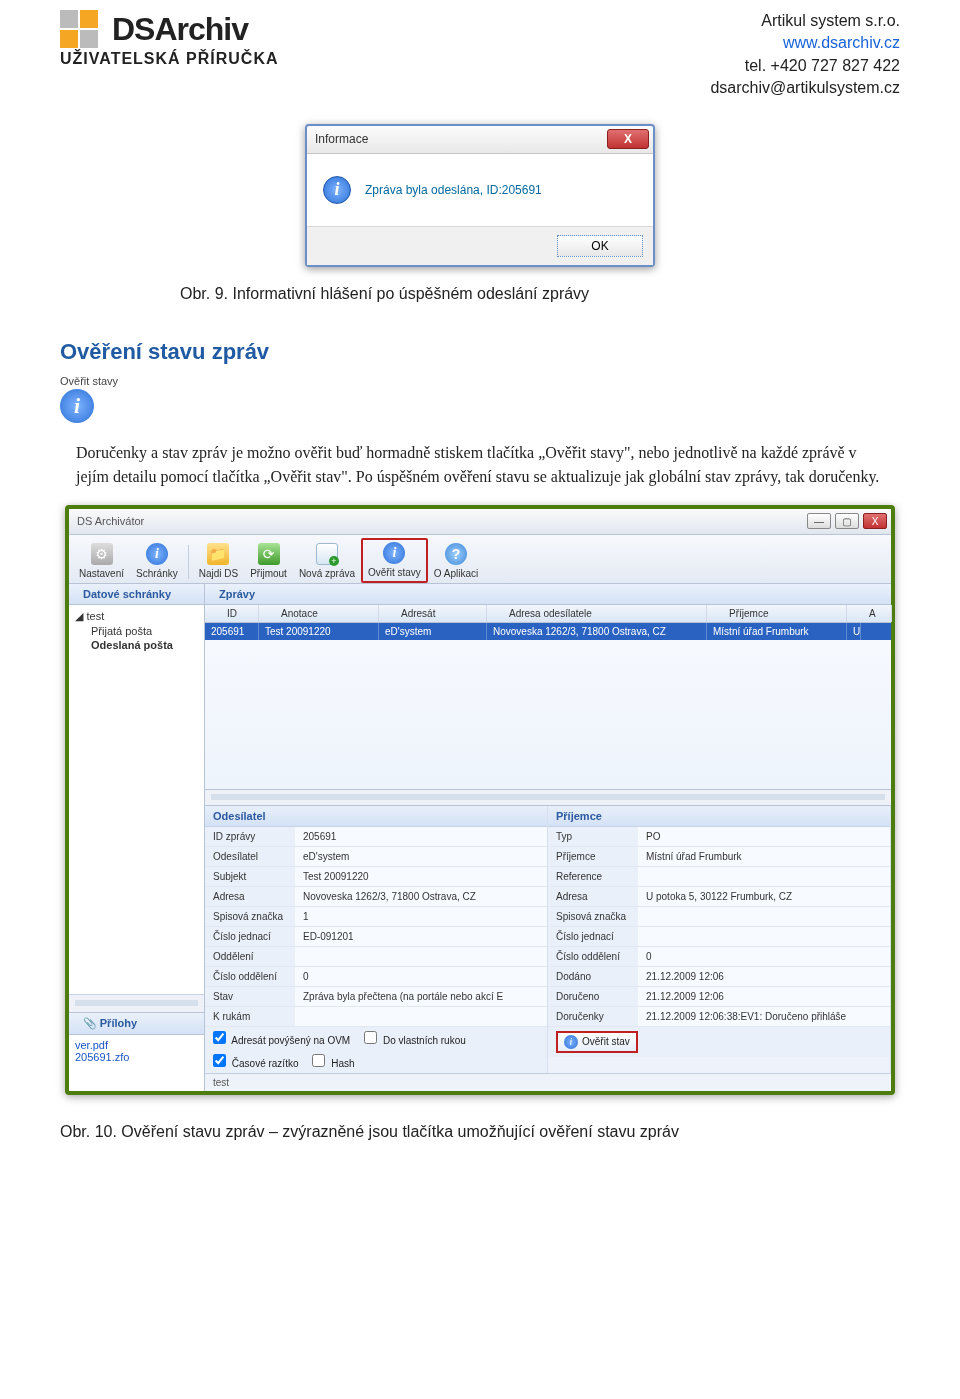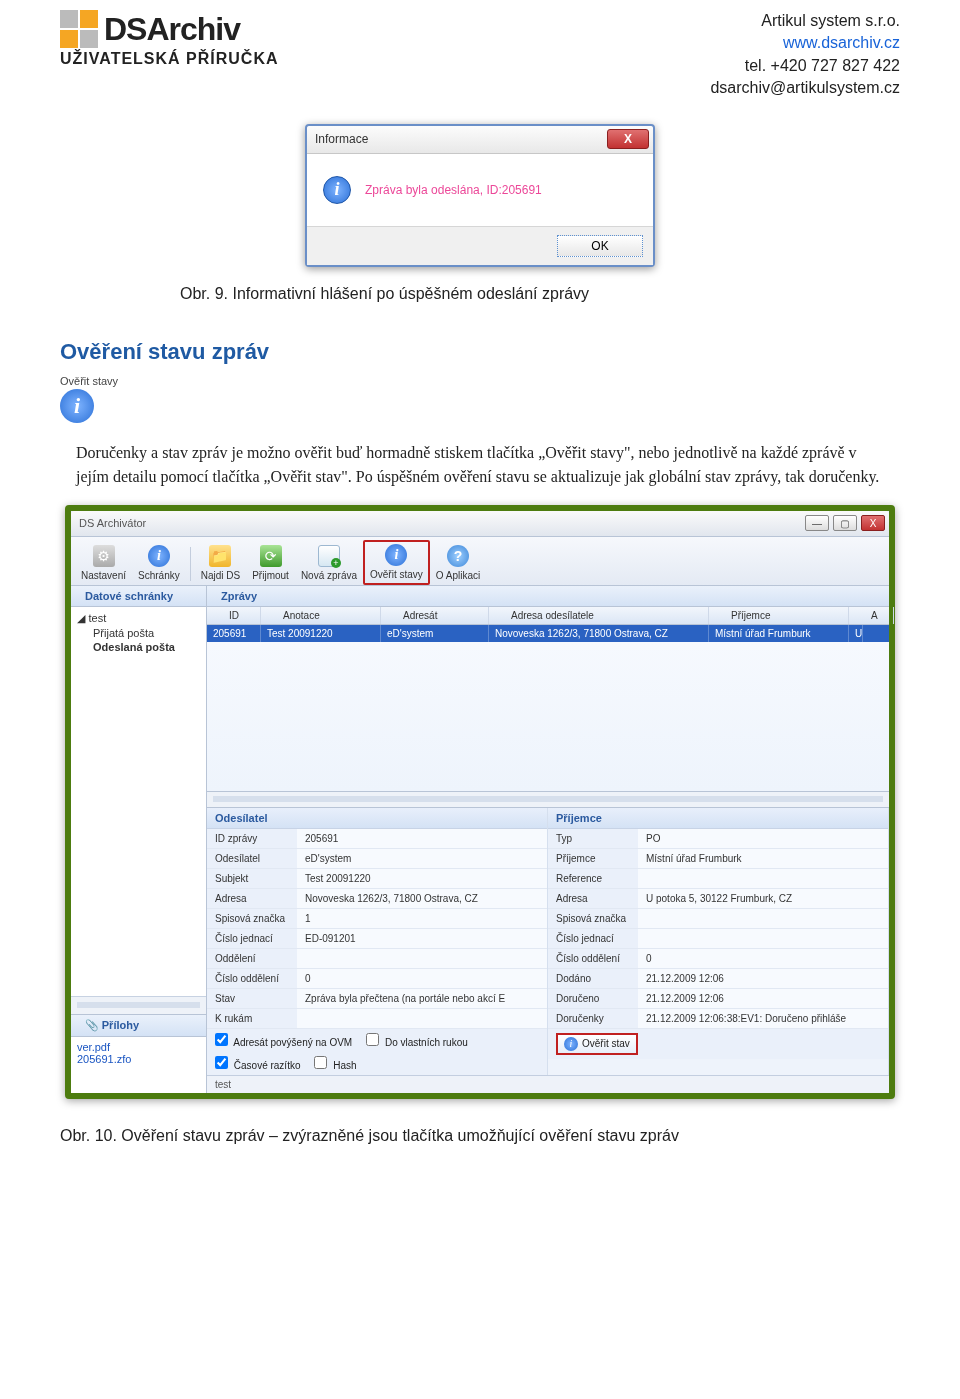--- a/index.html
+++ b/index.html
@@ -13,21 +13,21 @@
   .page {
     padding: 10px 60px 40px 60px;
   }
   .page-header {
     display: flex;
     justify-content: space-between;
     align-items: flex-start;
     margin-bottom: 24px;
   }
   .logo-block { display: flex; flex-direction: column; }
-  .logo-row { display: flex; align-items: center; gap: 6px; }
+  .logo-row { display: flex; align-items: center; gap: 14px; }
   .logo-mark {
     width: 38px; height: 38px;
     display: grid; grid-template: 1fr 1fr / 1fr 1fr; gap: 2px;
   }
   .logo-mark .sq { background: #f5a623; }
   .logo-mark .sq.grey { background: #bbb; }
   .logo-text { font-size: 32px; font-weight: 700; letter-spacing: -1px; }
   .logo-sub { font-size: 16px; font-weight: 700; letter-spacing: 1px; margin-top: 2px; }
   .company {
     text-align: right;
@@ -66,21 +66,21 @@
     background: #fff;
   }
   .info-icon {
     width: 28px; height: 28px; border-radius: 50%;
     background: radial-gradient(#7fb4ff,#2a6fd6);
     color:#fff; display:flex;align-items:center;justify-content:center;
     font-family: Georgia, serif; font-style: italic; font-weight:bold;
     font-size: 18px;
     border: 1px solid #1e56a8;
   }
-  .dialog-msg { font-size: 12px; color: #ec4899; }
+  .dialog-msg { font-size: 12px; color: #0369a1; }
   .dialog-footer {
     background:#f0f0f0; padding: 8px 10px;
     display:flex; justify-content:flex-end;
     border-top: 1px solid #d6d6d6;
   }
   .ok-btn {
     min-width: 86px; height: 22px;
     background: linear-gradient(#fff,#e7e7e7);
     border:1px dotted #5e91d0; font-size:12px;
   }
@@ -103,21 +103,21 @@
     font-size: 22px;
     margin-top: 2px;
   }
   .body-p {
     font-family: Liberation Serif, serif;
     font-size: 16px; line-height: 1.5; margin: 0 16px 16px;
   }
   .app-window-wrap { display:flex; justify-content:center; margin: 6px 0 20px; }
   .app-window {
     width: 830px;
-    border: 6px solid #4d7c0f;
+    border: 4px solid #4d7c0f;
     border-radius: 4px;
     background: #e9f0fb;
     box-shadow: 0 2px 8px rgba(0,0,0,0.35);
   }
   .app-title-bar {
     background: linear-gradient(#fafafa,#e1e6ee);
     display:flex; align-items:center; justify-content: space-between;
     height: 26px; padding: 0 4px 0 8px; font-size: 11px; color:#555;
     border-radius: 4px 4px 0 0; border-bottom: 1px solid #b8c4d6;
   }

